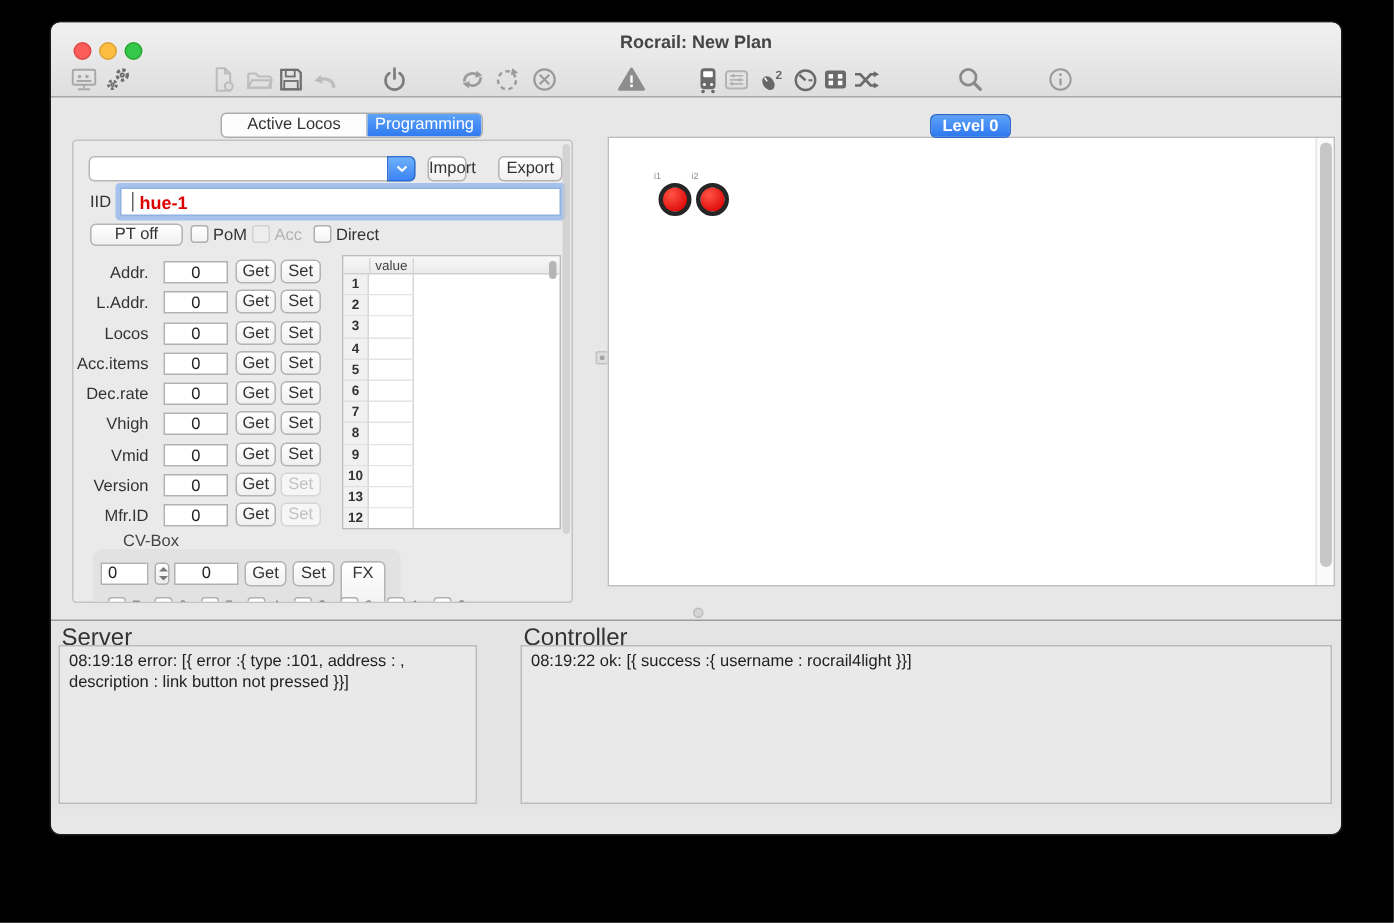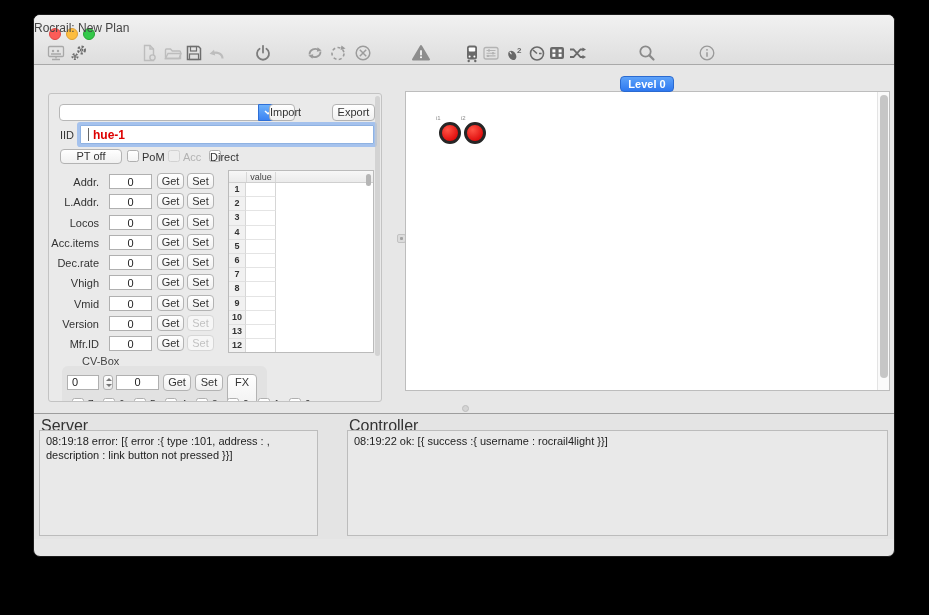--- a/index.html
+++ b/index.html
@@ -10,22 +10,22 @@
     border-radius:7px; background:#e7e7e7; overflow:hidden;
     border:1px solid #1c1c1c; box-shadow:0 18px 45px rgba(0,0,0,.85); }
 
   
   .header { position:absolute; top:0; left:0; right:0; height:50px;
     background:linear-gradient(#f1f1f1,#dedede); border-bottom:1px solid #a9a9a9; }
   .tl { position:absolute; top:13px; width:12px; height:12px; border-radius:50%; }
   .tl.close { left:15px; background:#fc5d58; border:1px solid #df4744; }
   .tl.min   { left:32px; background:#fdbd40; border:1px solid #de9f34; }
   .tl.zoom  { left:49px; background:#34c84a; border:1px solid #27a532; }
-  .window-title { position:absolute; top:6px; left:0; right:0; text-align:left;
-    font-size:12px; color:#454545; }
+  .window-title { position:absolute; top:6px; left:0; right:0; text-align:center;
+    font-size:12px; color:#454545;font-weight:bold; }
   .tbi { position:absolute; top:27px; width:22px; height:22px;
     display:flex; align-items:center; justify-content:center; }
 
   
   .seg { position:absolute; left:113px; top:60px; height:17px; display:flex;
     border:1px solid #adadad; border-radius:4px; overflow:hidden; background:#fdfdfd;
     font-size:11px; z-index:2; }
   .seg-item { line-height:15px; text-align:center; color:#333; }
   .seg-item.s0 { width:97px; border-right:1px solid #c2c2c2; }
   .seg-item.s1 { width:76px; }
@@ -37,21 +37,21 @@
 
   .combo { position:absolute; left:10px; top:10px; width:218px; height:17px;
     background:#fff; border:1px solid #b7b7b7; border-radius:4px; }
   .combo-btn { position:absolute; right:-1px; top:-1px; width:19px; height:17px;
     background:linear-gradient(#6db1fa,#3c83f3); border:1px solid #2e6fd6;
     border-radius:0 4px 4px 0; display:flex; align-items:center; justify-content:center; }
 
   .btn { background:linear-gradient(#ffffff,#f0f0f0); border:1px solid #b3b3b3;
     border-radius:4px; font-size:11px; color:#333; text-align:center;
     display:inline-block; }
-  .import-btn { position:absolute; left:220px; top:10px; width:26px; height:17px; line-height:15px; }
+  .import-btn { position:absolute; left:236px; top:10px; width:26px; height:17px; line-height:15px; }
   .export-btn { position:absolute; left:283px; top:10px; width:43px; height:17px; line-height:15px; }
 
   .iid-label { position:absolute; left:11px; top:35px; font-size:11px; color:#333; }
   .iid-field { position:absolute; left:31px; top:31px; width:294px; height:19px;
     background:#fff; border:1px solid #8fb2e2; border-radius:1px;
     box-shadow:0 0 0 3px rgba(108,160,238,.55); display:flex; align-items:center; }
   .iid-caret { width:1px; height:13px; background:#666; margin-left:7px; }
   .iid-value { margin-left:4px; font-size:12px; font-weight:bold; color:#dd0000; }
 
   .pt-btn { position:absolute; left:11px; top:55px; width:62px; height:15px; line-height:13px; }
@@ -305,20 +305,24 @@
       </span>
     <span class="tbi" style="left:662px">
       <svg width="20" height="20" viewBox="0 0 20 20" fill="none" stroke="#9a9a9a">
         <circle cx="10" cy="10" r="6.8" stroke-width="1.3"></circle>
         <circle cx="10" cy="6.8" r="0.9" fill="#9a9a9a" stroke="none"></circle>
         <line x1="10" y1="9.3" x2="10" y2="13.8" stroke-width="1.5"></line>
       </svg>
       </span>
   </div>
 
+  <div class="seg">
+    <div class="seg-item s0">Active Locos</div>
+    <div class="seg-item s1 selected">Programming</div>
+  </div>
 
   <div class="left-panel">
 
     <div class="combo">
       <span></span>
       <span class="combo-btn">
         <svg width="8" height="5" viewBox="0 0 8 5">
             <path d="M1 1 L4 3.8 L7 1" stroke="#fff" stroke-width="1.5" fill="none"></path>
           </svg>
       </span>
@@ -331,21 +335,21 @@
       <span class="iid-caret"></span>
       <span class="iid-value">hue-1</span>
     </div>
 
     <span class="btn pt-btn">PT off</span>
     <span class="cb" style="left:78px"></span>
     <span class="cb-label" style="left:93px">PoM</span>
     <span class="cb disabled" style="left:119px"></span>
     <span class="cb-label disabled" style="left:134px">Acc</span>
     <span class="cb" style="left:160px"></span>
-    <span class="cb-label" style="left:161px">Direct</span>
+    <span class="cb-label" style="left:175px">Direct</span>
 
     <div class="cvrow" style="top:80px">
       <span class="cvlab">Addr.</span>
       <span class="cvval">0</span>
       <span class="btn getbtn">Get</span>
       <span class="btn setbtn">Set</span>
     </div>
     <div class="cvrow" style="top:100px">
       <span class="cvlab">L.Addr.</span>
       <span class="cvval">0</span>

